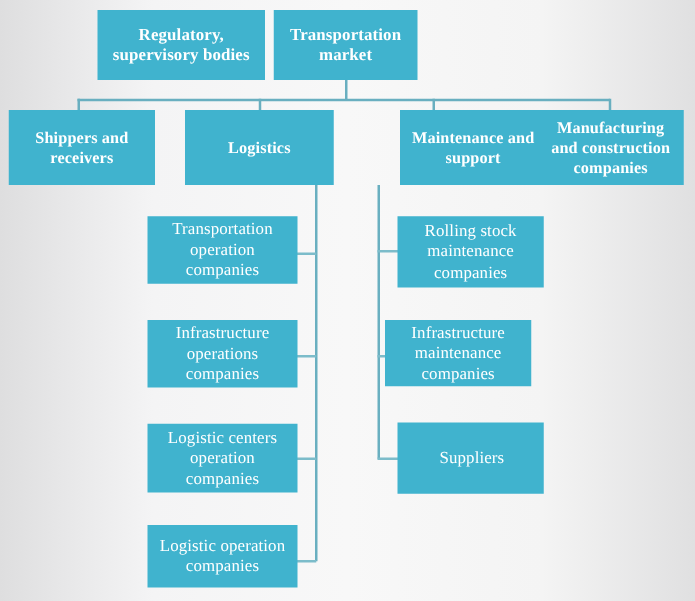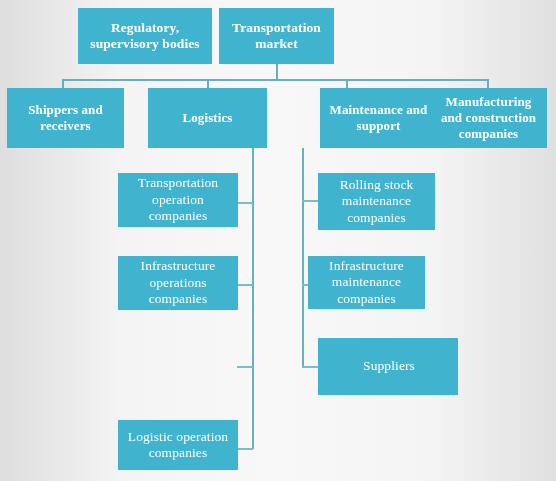--- a/index.html
+++ b/index.html
@@ -100,27 +100,30 @@
   <div class="node lvl2" style="left:430px; top:88px; width:117px; height:60px;">
     <span>Manufacturing and construction companies</span>
   </div>
 
   <div class="node lvl3" style="left:118px; top:173px; width:120px; height:54px;">
     <span>Transportation operation companies</span>
   </div>
   <div class="node lvl3" style="left:118px; top:256px; width:120px; height:54px;">
     <span>Infrastructure operations companies</span>
   </div>
+  <div class="node lvl3" style="left:118px; top:339px; width:120px; height:55px;">
+    <span>Logistic centers operation companies</span>
+  </div>
   <div class="node lvl3" style="left:118px; top:420px; width:120px; height:50px;">
     <span>Logistic operation companies</span>
   </div>
 
   <div class="node lvl3" style="left:318px; top:173px; width:117px; height:57px;">
     <span>Rolling stock maintenance companies</span>
   </div>
   <div class="node lvl3" style="left:308px; top:256px; width:117px; height:53px;">
     <span>Infrastructure maintenance companies</span>
   </div>
-  <div class="node lvl3" style="left:318px; top:338px; width:140px; height:57px;padding-left:7px;">
+  <div class="node lvl3" style="left:318px; top:338px; width:117px; height:57px;padding-left:7px;">
     <span>Suppliers</span>
   </div>
 
 </div>
 
 </body></html>

